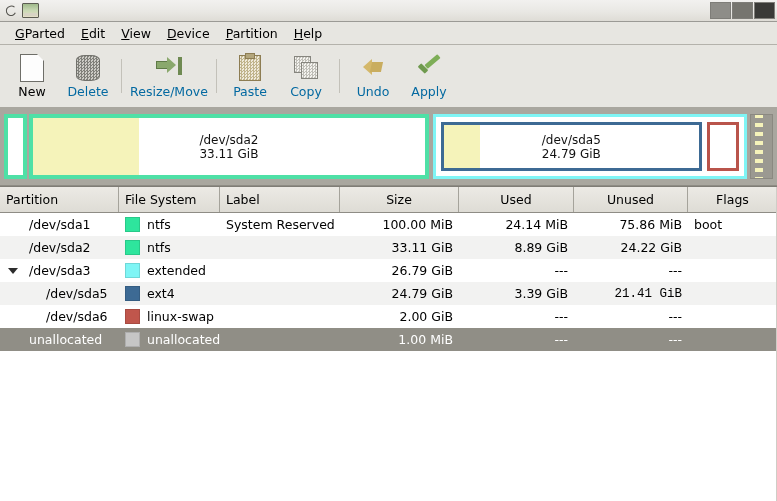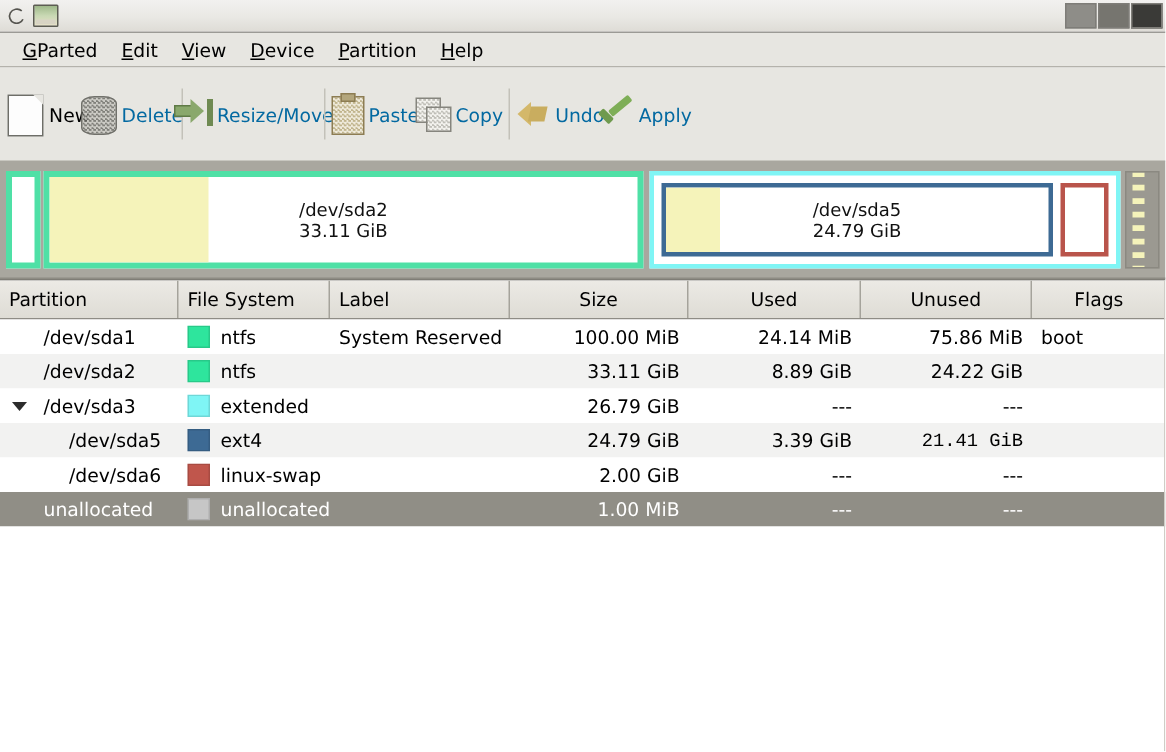--- a/index.html
+++ b/index.html
@@ -103,21 +103,21 @@
     align-items: stretch;
     flex: none;
     position: relative;
   }
   .tools {
     display: flex; align-items: center;
     padding-left: 4px;
   }
   .tool {
     width: 56px; height: 58px;
-    display: flex; 
+    display: flex; flex-direction: column;
     align-items: center; justify-content: center;
     gap: 3px;
     cursor: default;
   }
   .tool.wide { width: 84px; }
   .tool .label {
     font-size: 12.5px;
     color: #0369a1;
     white-space: nowrap;
   }

